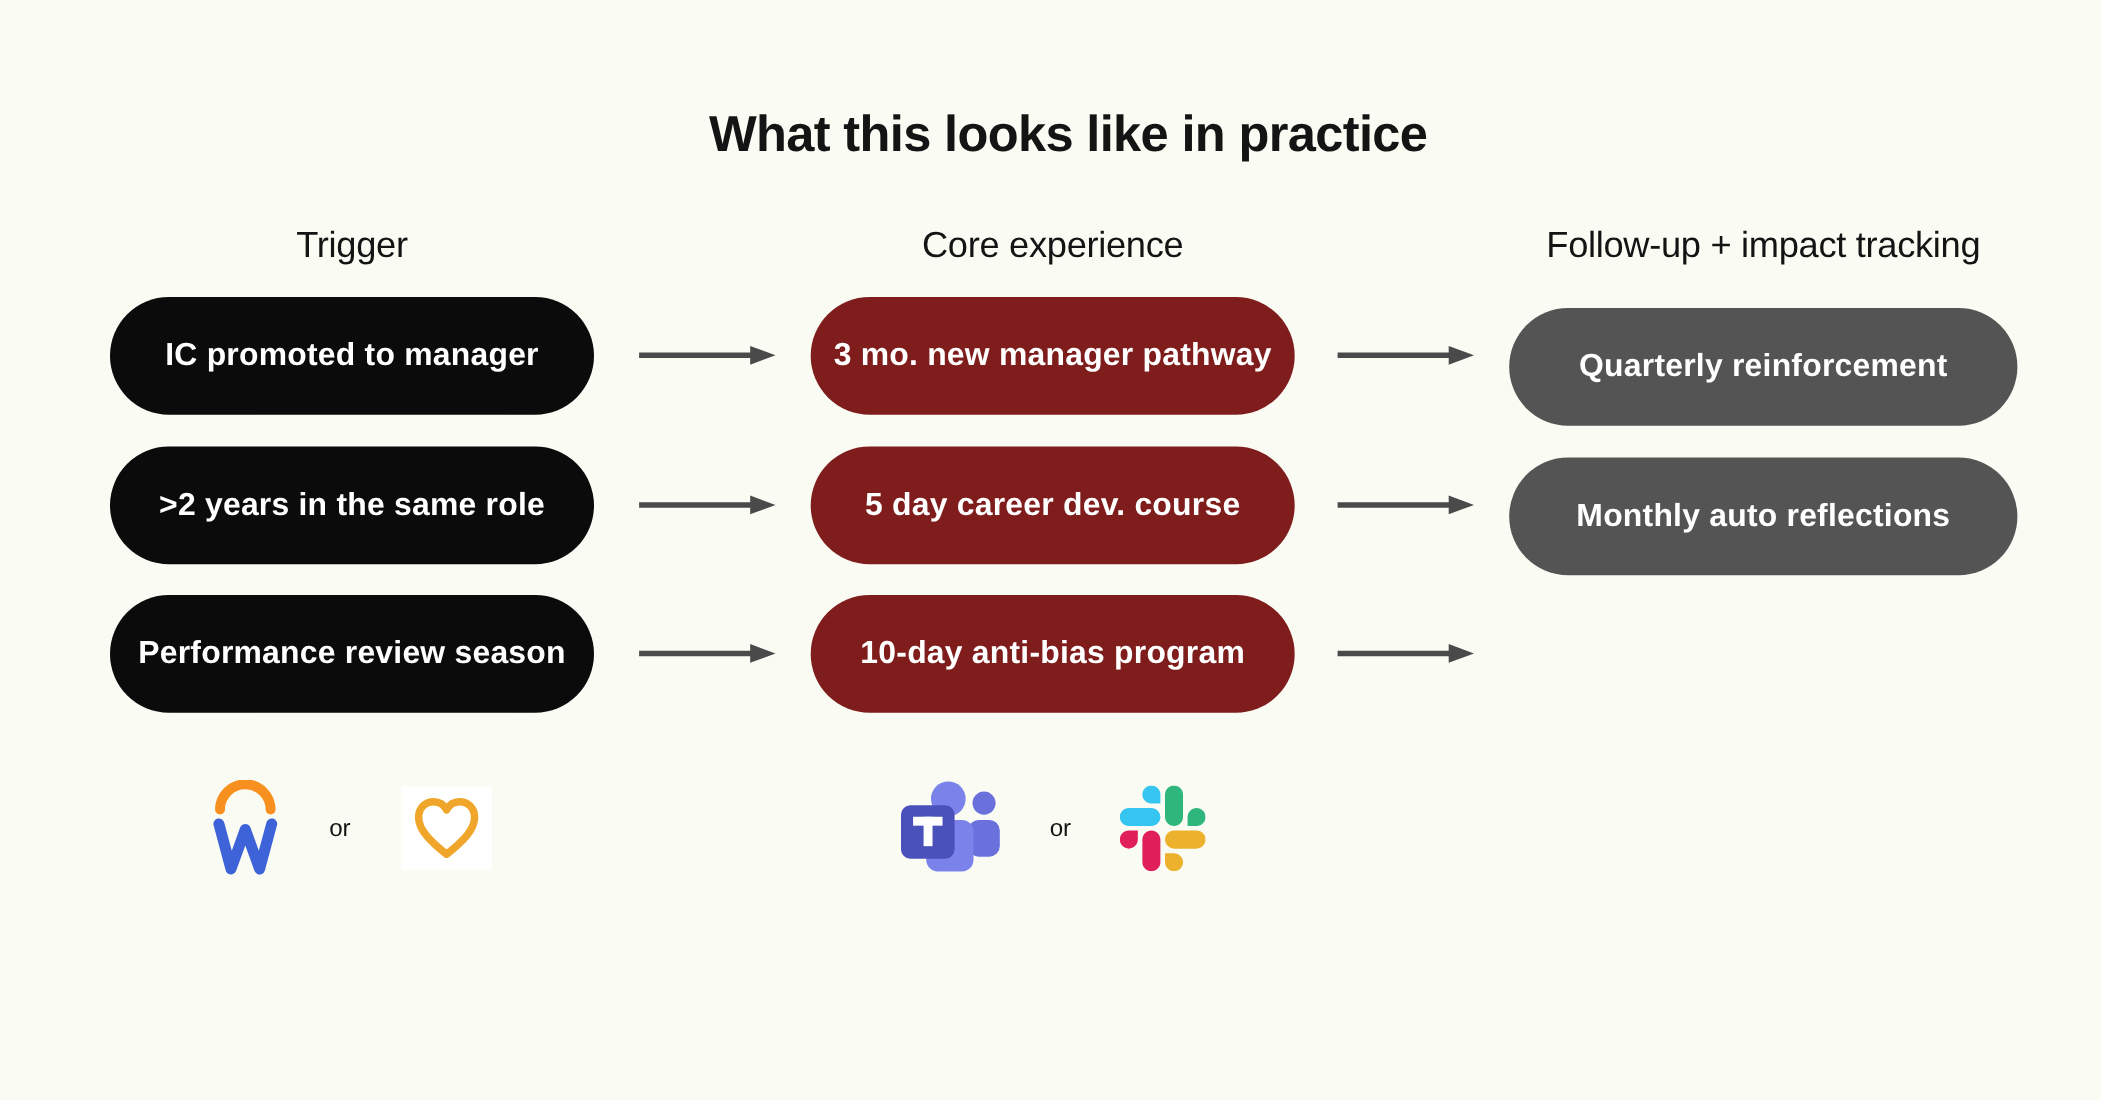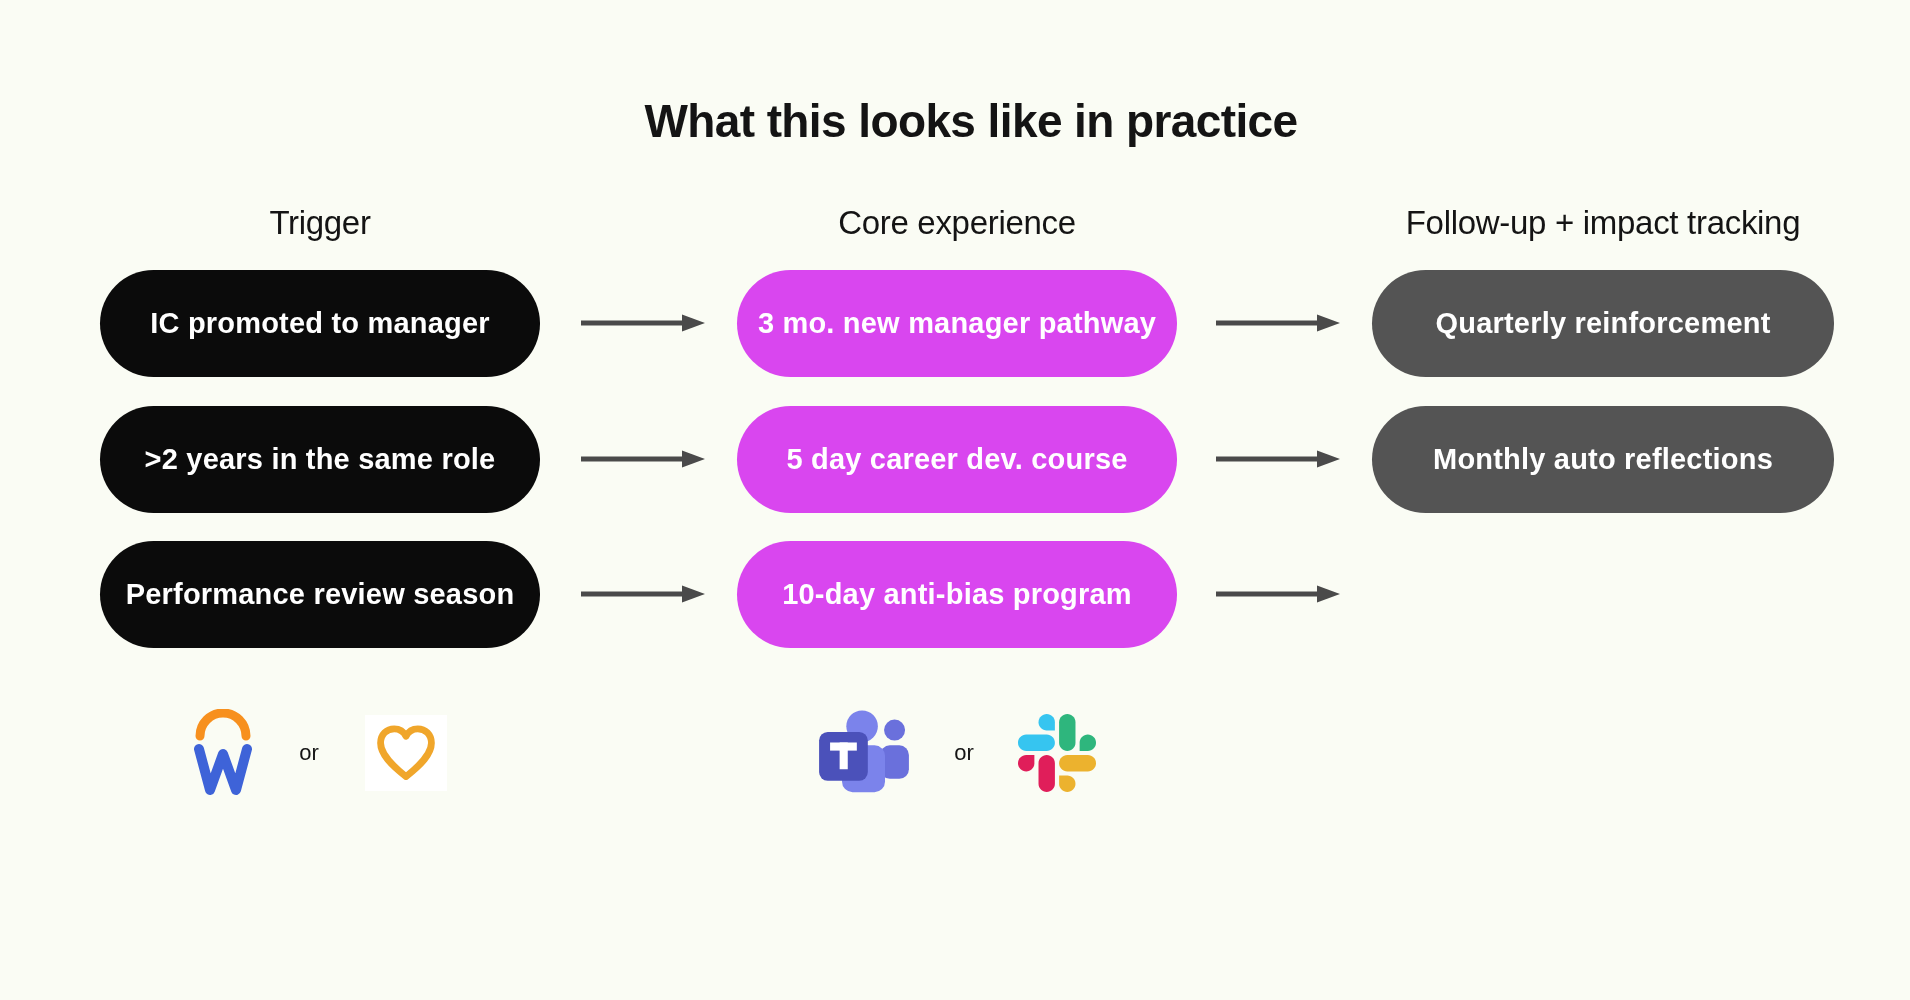--- a/index.html
+++ b/index.html
@@ -13,26 +13,26 @@
               font-weight:500;letter-spacing:-0.3px;line-height:1.1;}
   .h1{left:100px;width:440px;}
   .h2{left:737px;width:440px;}
   .h3{left:1372px;width:462px;}
 
   .pill{position:absolute;height:107px;border-radius:54px;display:flex;
         align-items:center;justify-content:center;color:#FFFFFF;
         font-size:29px;font-weight:700;letter-spacing:0.2px;white-space:nowrap;}
   .c1{left:100px;width:440px;}
   .c2{left:737px;width:440px;}
-  .c3{left:1372px;width:462px;}
+  .c3{left:1372px;width:462px;margin-top:10px;}
   .r1{top:270px;}
   .r2{top:406px;}
   .r3{top:541px;}
   .pill-trigger{background:#0B0B0B;}
-  .pill-core{background:#d946ef;}
+  .pill-core{background:#7f1d1d;}
   .pill-followup{background:#545454;}
 
   .arrow{position:absolute;}
 
   .logos{position:absolute;top:703px;height:100px;display:flex;
          align-items:center;justify-content:center;}
   .logos-1{left:100px;width:440px;gap:46px;}
   .logos-2{left:737px;width:440px;gap:44px;}
   .or{font-size:22px;font-weight:500;color:#141414;line-height:1;}
   .heart-box{width:82px;height:76px;background:#FFFFFF;display:flex;

